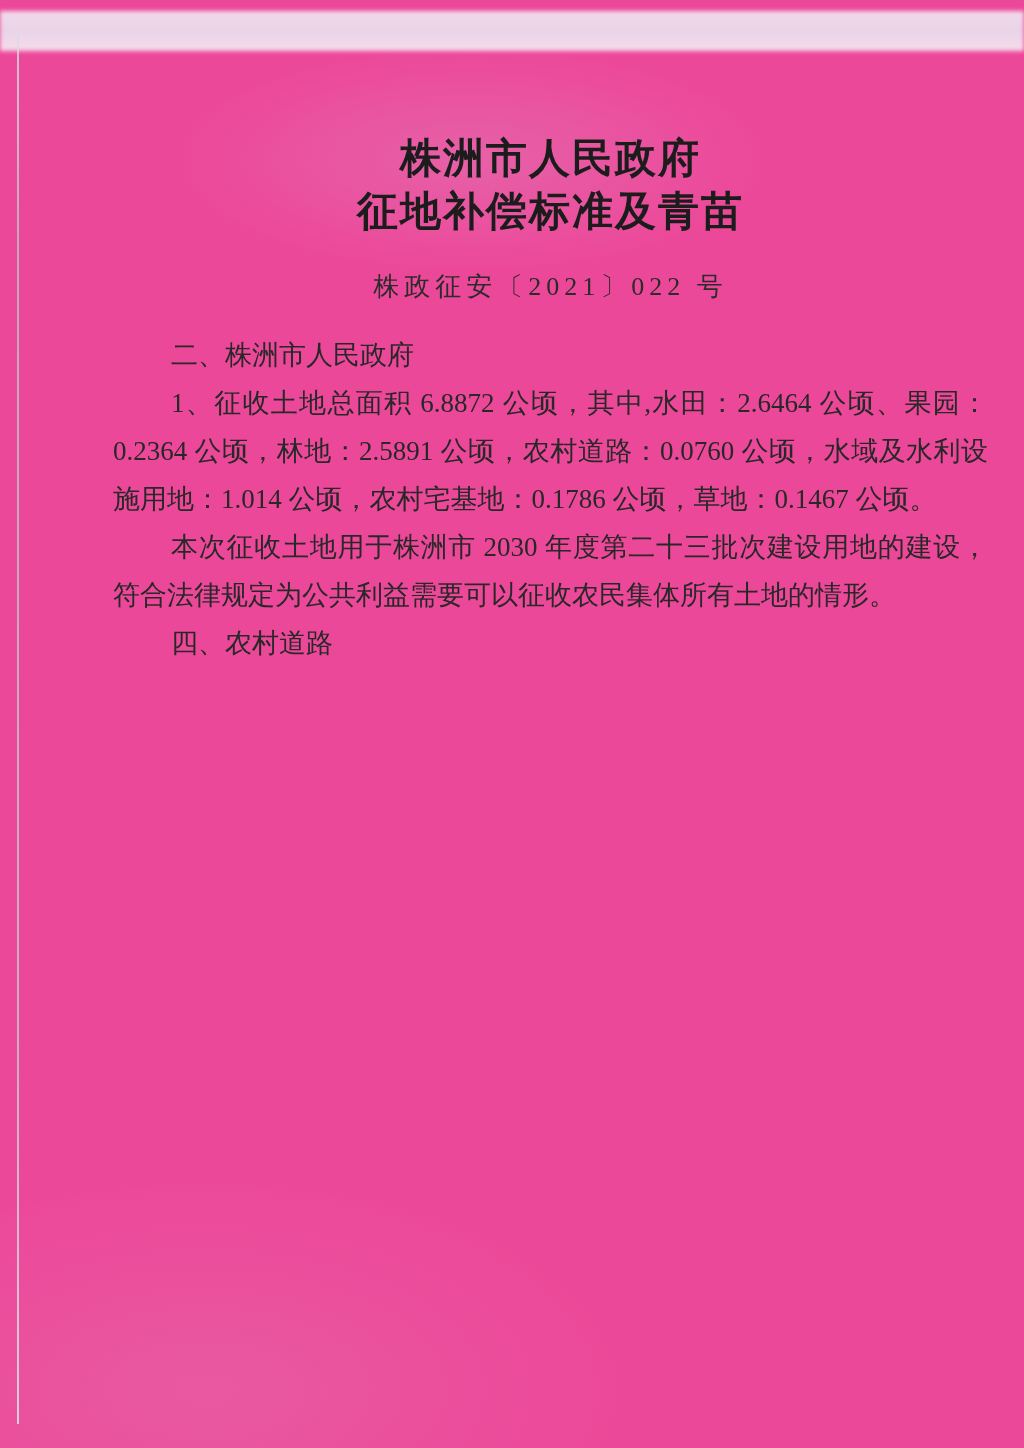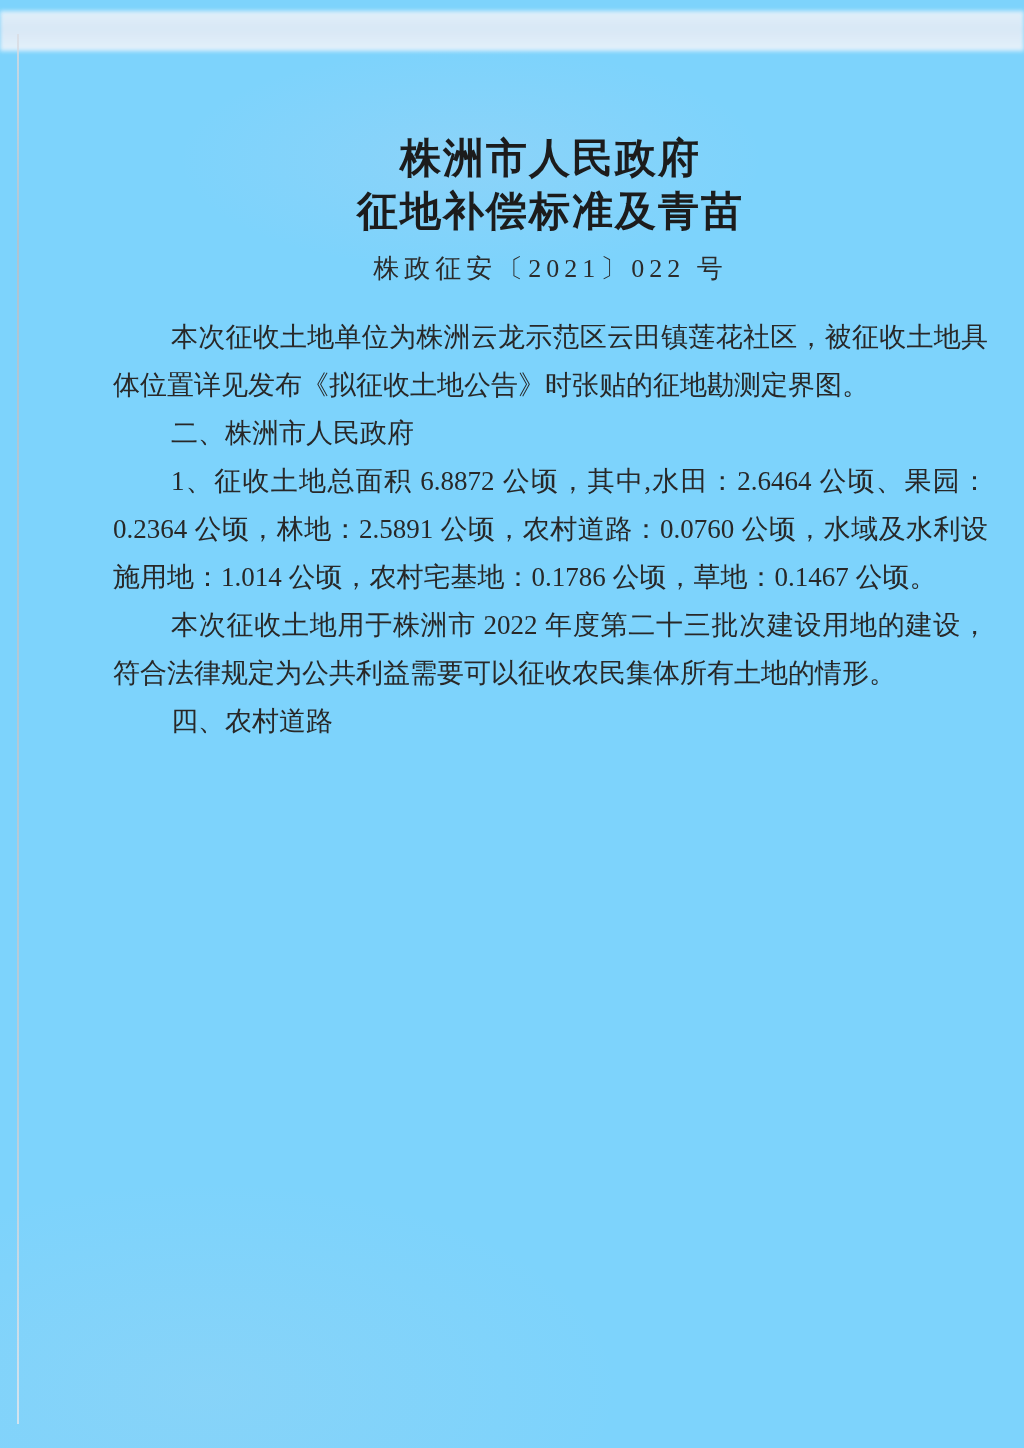--- a/index.html
+++ b/index.html
@@ -5,21 +5,21 @@
   html, body {
     margin: 0;
     padding: 0;
     background: #f4f5f7;
   }
   .page {
     position: relative;
     width: 1024px;
     height: 1448px;
     margin: 0;
-    background: #7dd3fc;
+    background: #ec4899;
     overflow: hidden;
     color: #262626;
     font-family: "Liberation Serif", "DejaVu Serif", serif;
   }
   
   .top-band {
     position: absolute;
     top: 11px;
     left: 0;
     width: 1024px;
@@ -57,21 +57,21 @@
     margin: 0;
     text-align: center;
     font-family: "Liberation Sans", "DejaVu Sans", sans-serif;
     font-weight: 700;
     font-size: 41px;
     line-height: 53px;
     letter-spacing: 2px;
     color: #1c1c1c;
   }
   .docnum {
-    margin-top: 13px;
+    margin-top: 31px;
     text-align: center;
     font-size: 26px;
     line-height: 36px;
     letter-spacing: 5px;
     color: #2b2b2b;
   }
   .content {
     margin-top: 26px;
     font-size: 27px;
     line-height: 48px;
@@ -93,20 +93,19 @@
   <div class="top-band"></div>
   <div class="left-edge"></div>
   <div class="texture"></div>
 
   <div class="doc">
     <h1 class="title">株洲市人民政府</h1>
     <h1 class="title">征地补偿标准及青苗</h1>
     <div class="docnum">株政征安〔2021〕022 号</div>
 
     <div class="content">
-      <p>本次征收土地单位为株洲云龙示范区云田镇莲花社区，被征收土地具体位置详见发布《拟征收土地公告》时张贴的征地勘测定界图。</p>
       <p>二、株洲市人民政府</p>
       <p>1、征收土地总面积 6.8872 公顷，其中,水田：2.6464 公顷、果园：0.2364 公顷，林地：2.5891 公顷，农村道路：0.0760 公顷，水域及水利设施用地：1.014 公顷，农村宅基地：0.1786 公顷，草地：0.1467 公顷。</p>
-      <p>本次征收土地用于株洲市 2022 年度第二十三批次建设用地的建设，符合法律规定为公共利益需要可以征收农民集体所有土地的情形。</p>
+      <p>本次征收土地用于株洲市 2030 年度第二十三批次建设用地的建设，符合法律规定为公共利益需要可以征收农民集体所有土地的情形。</p>
       <p>四、农村道路</p>
     </div>
   </div>
 </div>
 
 </body></html>

